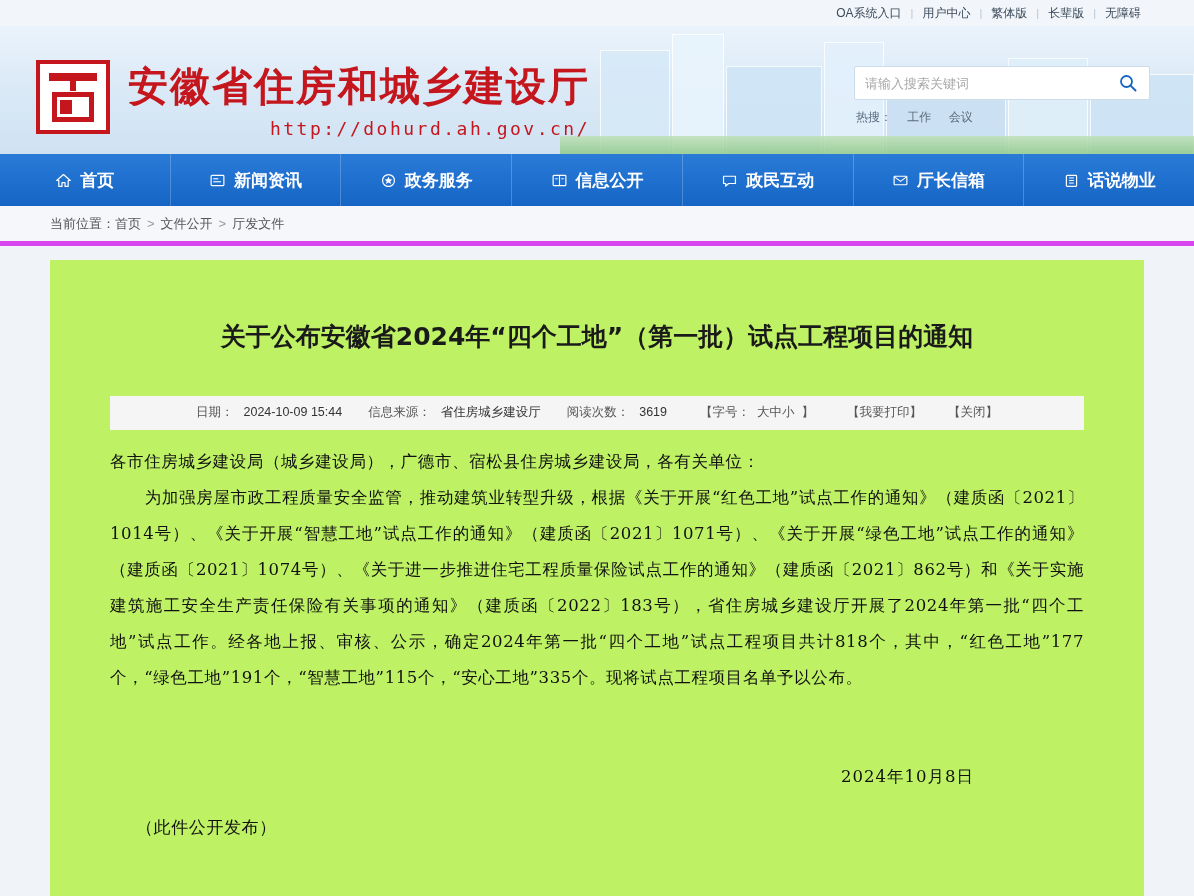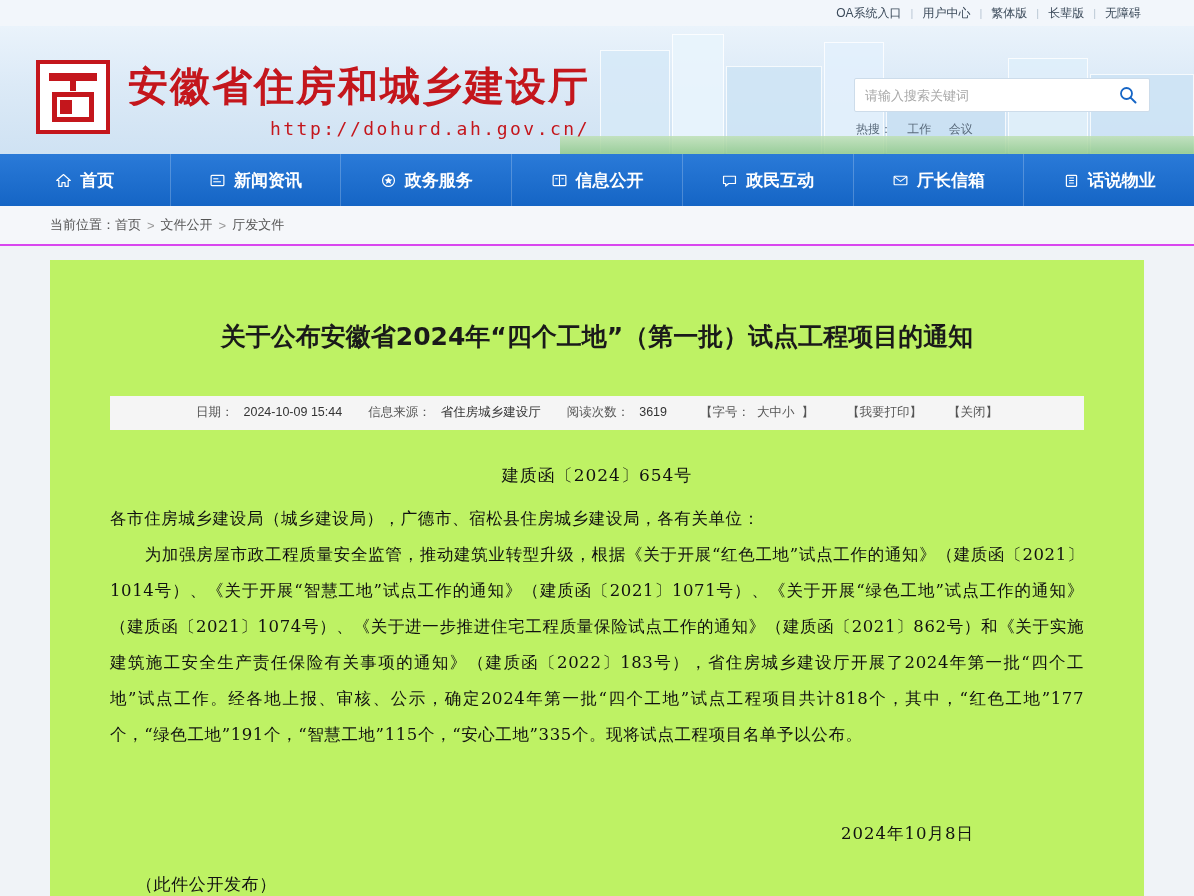--- a/index.html
+++ b/index.html
@@ -106,21 +106,21 @@
     font-family: "DejaVu Sans Mono", monospace;
     font-size: 18px;
     color: #c4161c;
     letter-spacing: 2.5px;
     margin-top: 6px;
   }
 
   
   .search-wrap {
     position: absolute;
-    right: 44px; top: 52px;
+    right: 44px; top: 40px;
     width: 296px;
   }
   .search-box {
     display: flex;
     align-items: center;
     height: 34px;
     background: #ffffff;
     border: 1px solid #cddcea;
     border-radius: 2px;
   }
@@ -178,21 +178,21 @@
 
   
   .crumb-bar {
     height: 40px;
     background: #f5f7fa;
     display: flex;
     align-items: center;
     padding-left: 50px;
     font-size: 13px;
     color: #555;
-    border-bottom: 2px solid #d946ef;
+    border-bottom: 5px solid #d946ef;
   }
   .crumb-bar a { color: #555; text-decoration: none; }
   .crumb-bar .csep { margin: 0 6px; color: #999; }
 
   
   .page-body {
     background: #f0f3f7;
     padding: 14px 50px 0 50px;
     height: calc(896px - 26px - 128px - 52px - 40px);
     overflow: hidden;
@@ -411,21 +411,20 @@
       <span>
         <span>阅读次数：</span><span class="m-val">3619</span>
       </span>
       <span class="m-font">
         <span>【字号：</span><a href="#">大</a><a href="#">中</a><a href="#">小</a><span>】</span>
       </span>
       <a href="#">【我要打印】</a>
       <a href="#">【关闭】</a>
     </div>
 
-    <div class="doc-no">建质函〔2024〕654号</div>
 
     <p class="p first">各市住房城乡建设局（城乡建设局），广德市、宿松县住房城乡建设局，各有关单位：</p>
     <p class="p indent">为加强房屋市政工程质量安全监管，推动建筑业转型升级，根据《关于开展“红色工地”试点工作的通知》（建质函〔2021〕1014号）、《关于开展“智慧工地”试点工作的通知》（建质函〔2021〕1071号）、《关于开展“绿色工地”试点工作的通知》（建质函〔2021〕1074号）、《关于进一步推进住宅工程质量保险试点工作的通知》（建质函〔2021〕862号）和《关于实施建筑施工安全生产责任保险有关事项的通知》（建质函〔2022〕183号），省住房城乡建设厅开展了2024年第一批“四个工地”试点工作。经各地上报、审核、公示，确定2024年第一批“四个工地”试点工程项目共计818个，其中，“红色工地”177个，“绿色工地”191个，“智慧工地”115个，“安心工地”335个。现将试点工程项目名单予以公布。</p>
 
     <div class="sign">2024年10月8日</div>
 
     <div class="note">（此件公开发布）</div>
 
   </div>
 </div>

